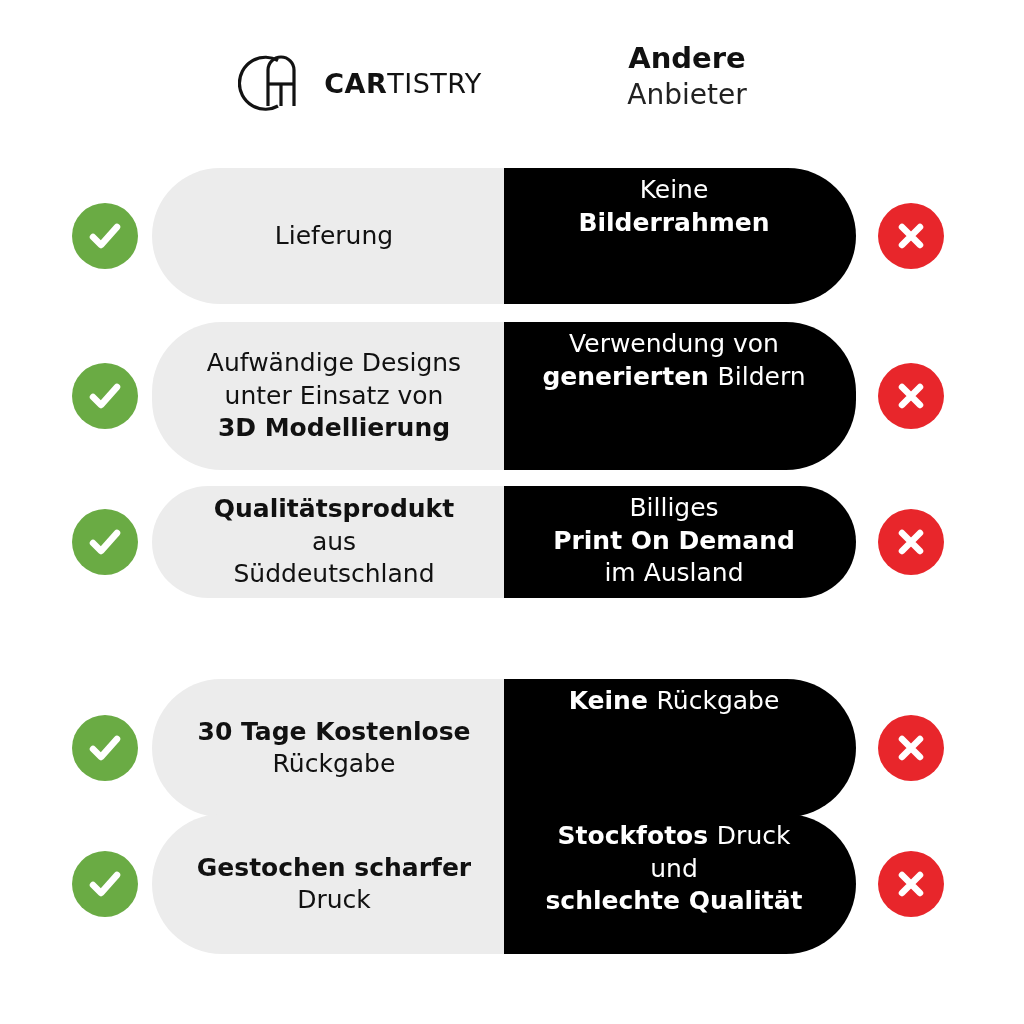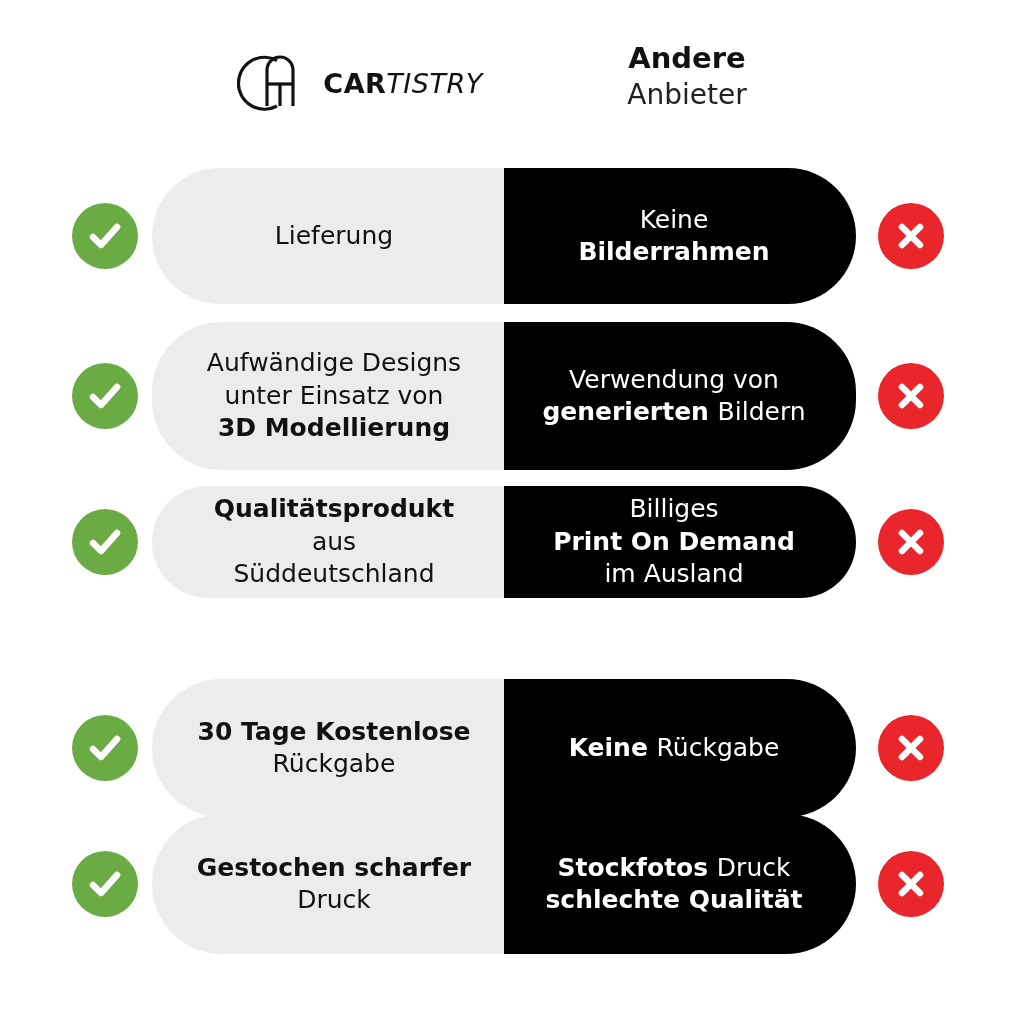--- a/index.html
+++ b/index.html
@@ -44,21 +44,21 @@
     height: 58px;
     flex: none;
   }
   .brand-text {
     font-size: 27px;
     letter-spacing: 0.5px;
     color: #121212;
     white-space: nowrap;
   }
   .brand-text .b1 { font-weight: bold; }
-  .brand-text .b2 { font-weight: normal; font-style: italic; }
+  .brand-text .b2 { font-weight: normal; }
 
   .others {
     position: absolute;
     left: 512px;
     top: 0;
     width: 350px;
     text-align: center;
     line-height: 1.28;
   }
   .others-line1 {
@@ -105,21 +105,21 @@
     padding: 6px 14px 6px 26px;
     margin-left: 14px;
   }
   .right-pill {
     width: 352px;
     background: #000000;
     color: #ffffff;
     border-top-right-radius: 70px;
     border-bottom-right-radius: 70px;
     display: flex;
-    align-items: center;
+    align-items: flex-start;
     justify-content: center;
     text-align: center;
     box-sizing: border-box;
     padding: 6px 26px 6px 14px;
   }
   .pill-text {
     line-height: 1.3;
     font-size: 25px;
     color: inherit;
   }
@@ -273,20 +273,21 @@
         </div>
         <div class="left-pill">
           <div class="pill-text">
             <div><span style="font-weight:bold">Gestochen scharfer</span></div>
             <div><span>Druck</span></div>
           </div>
         </div>
         <div class="right-pill">
           <div class="pill-text">
             <div><span style="font-weight:bold">Stockfotos </span><span>Druck</span></div>
+            <div><span>und</span></div>
             <div><span style="font-weight:bold">schlechte Qualität</span></div>
           </div>
         </div>
         <div class="badge no">
           <svg viewBox="0 0 40 40" width="40" height="40" class="cross" aria-hidden="true">
             <path d="M11 11 L29 29 M29 11 L11 29" fill="none" stroke="#ffffff" stroke-width="6.5" stroke-linecap="round"></path>
           </svg>
         </div>
       </div>
     </div>

